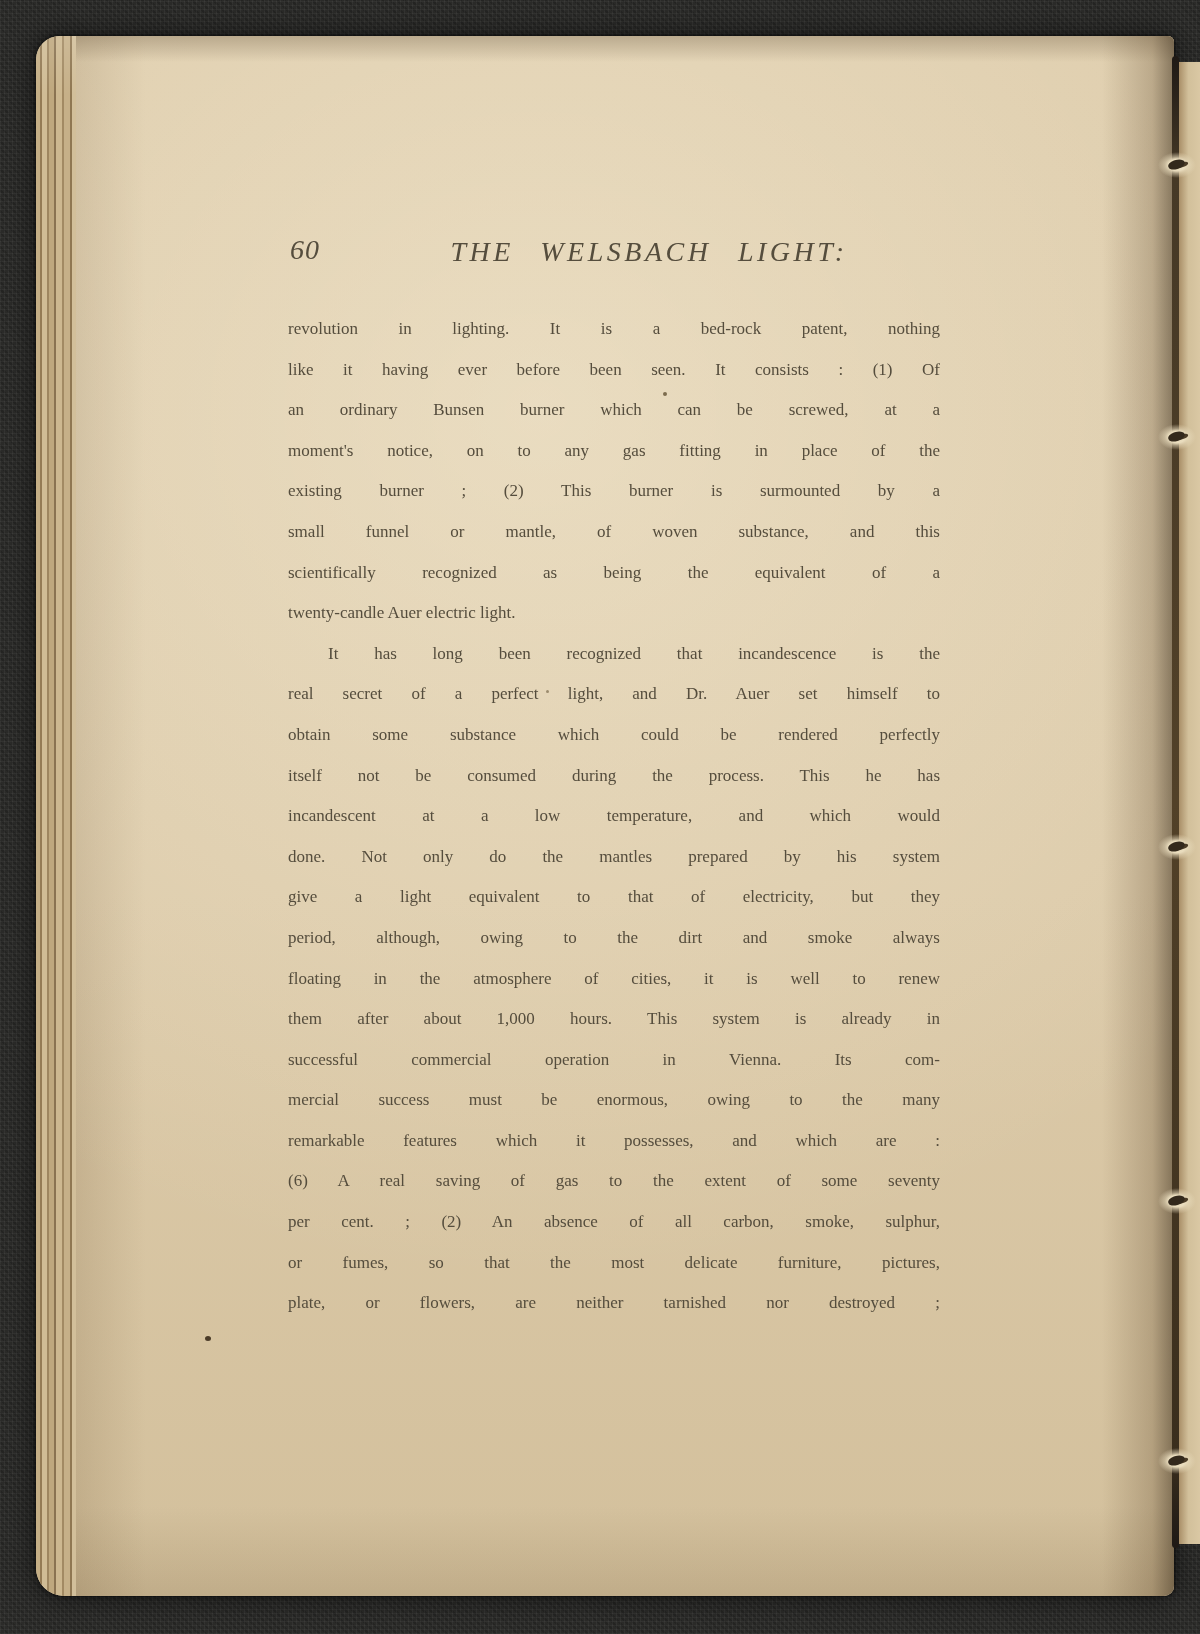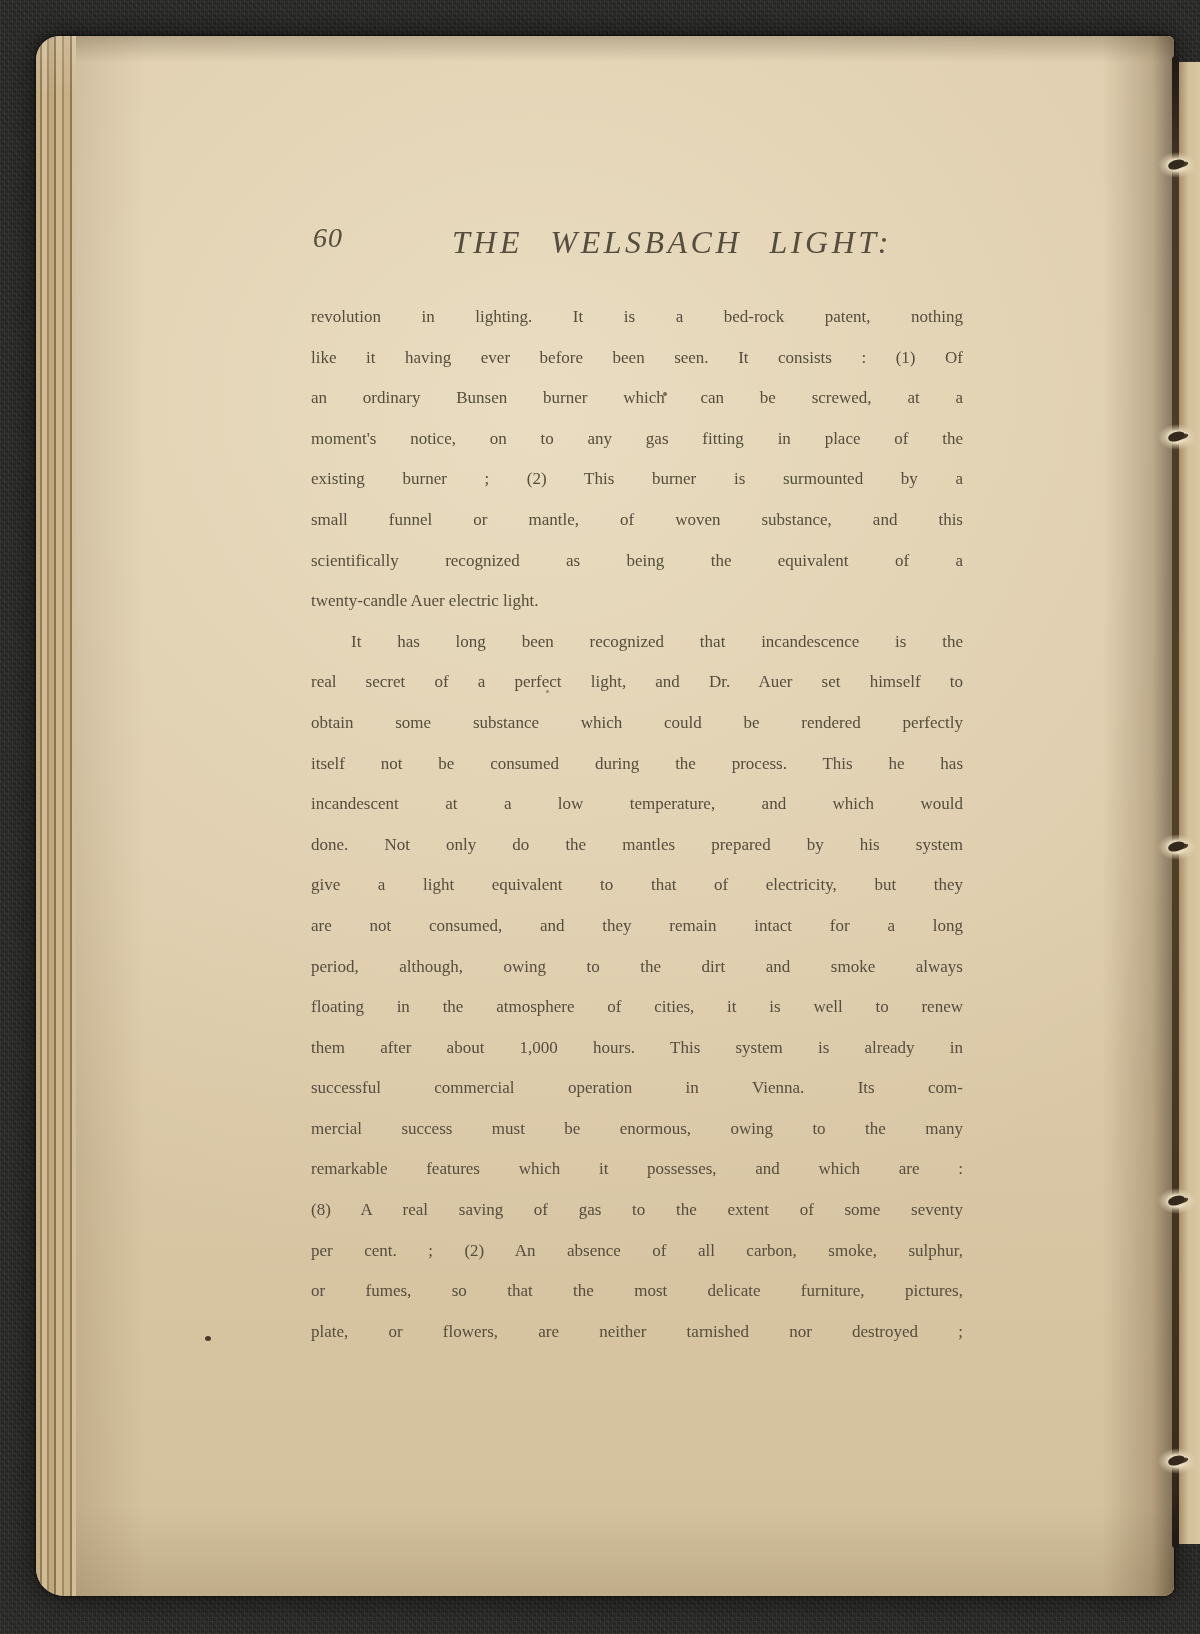--- a/index.html
+++ b/index.html
@@ -70,33 +70,32 @@
     transform:rotate(-18deg);
     box-shadow:5px 2px 0 -2px #4a3b26;
   }
   
   .speck{position:absolute;border-radius:50%;background:#7c6c4e;}
   .speck.s1{left:663px;top:392px;width:4px;height:4px;}
   .speck.s2{left:546px;top:690px;width:3px;height:3px;opacity:.7;}
   .speck.s3{left:205px;top:1336px;width:6px;height:5px;background:#4a3b28;}
   
   .content{
-    position:absolute;left:212px;top:178px;width:652px;
+    position:absolute;left:212px;top:190px;width:652px;
     color:var(--ink,#554d3d);
-    margin-left:23px;
   }
   .page-header{position:relative;height:83px;}
   .page-number{
     position:absolute;left:2px;top:8px;
     font-style:italic;font-size:28px;letter-spacing:1px;
   }
   .running-title{
     display:block;text-align:center;
     padding-left:70px;padding-top:10px;
-    font-style:italic;font-size:32px;
+    font-style:italic;font-size:28px;
     letter-spacing:3.5px;word-spacing:16px;
   }
   .body-text{font-size:17px;line-height:40.6px;}
   .body-text .line{
     text-align:justify;
     text-align-last:justify;
     white-space:normal;
     height:40.6px;overflow:visible;
   }
   .body-text .line.endpara{text-align-last:left;}
@@ -127,28 +126,27 @@
             <div class="line">small funnel or mantle, of woven substance, and this</div>
             <div class="line">scientifically recognized as being the equivalent of a</div>
             <div class="line endpara">twenty-candle Auer electric light.</div>
             <div class="line indent">It has long been recognized that incandescence is the</div>
             <div class="line">real secret of a perfect light, and Dr. Auer set himself to</div>
             <div class="line">obtain some substance which could be rendered perfectly</div>
             <div class="line">itself not be consumed during the process.  This he has</div>
             <div class="line">incandescent at a low temperature, and which would</div>
             <div class="line">done.  Not only do the mantles prepared by his system</div>
             <div class="line">give a light equivalent to that of electricity, but they</div>
-            <div class="line">are not consumed, and they remain intact for a long</div>
             <div class="line">period, although, owing to the dirt and smoke always</div>
             <div class="line">floating in the atmosphere of cities, it is well to renew</div>
             <div class="line">them after about 1,000 hours.  This system is already in</div>
             <div class="line">successful commercial operation in Vienna.  Its com-</div>
             <div class="line">mercial success must be enormous, owing to the many</div>
             <div class="line">remarkable features which it possesses, and which are :</div>
-            <div class="line">(8) A real saving of gas to the extent of some seventy</div>
+            <div class="line">(6) A real saving of gas to the extent of some seventy</div>
             <div class="line">per cent. ;  (2) An absence of all carbon, smoke, sulphur,</div>
             <div class="line">or fumes, so that the most delicate furniture, pictures,</div>
             <div class="line">plate, or flowers, are neither tarnished nor destroyed ;</div>
           </div>
       </div>
     </div>
   </div>
 
   <div class="gutter-gap"></div>
   <div class="facing-strip"></div>

